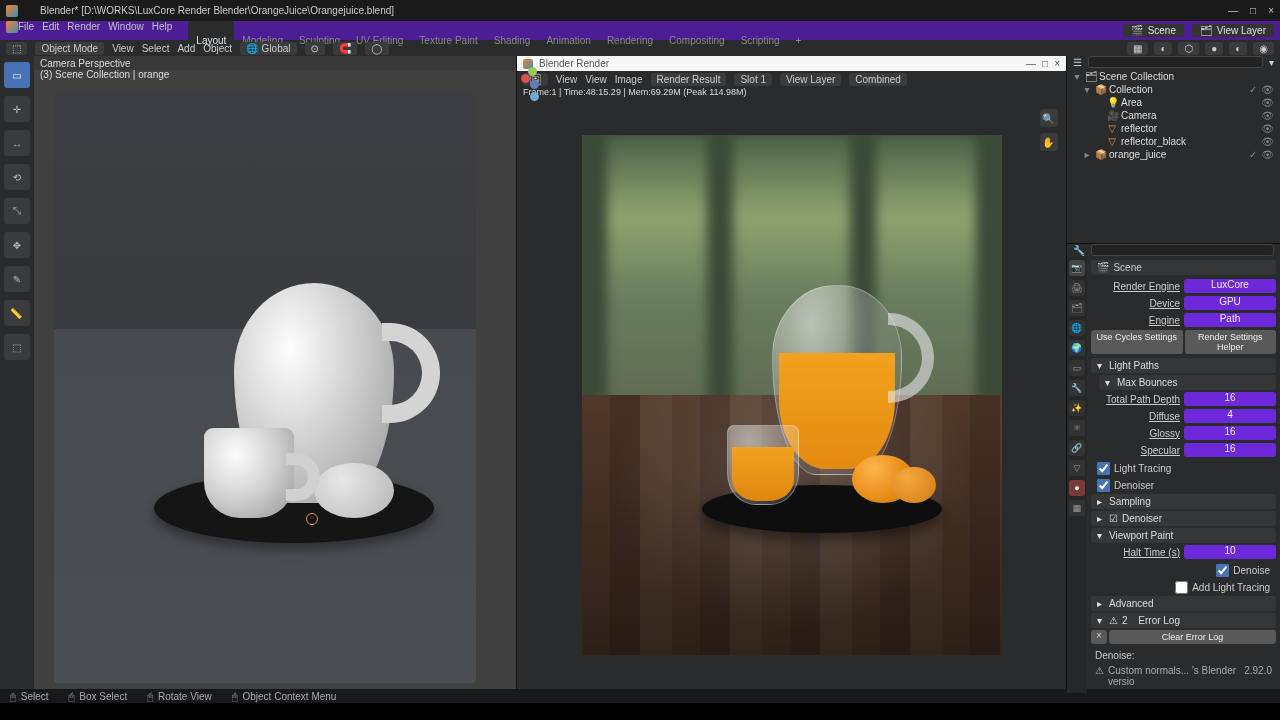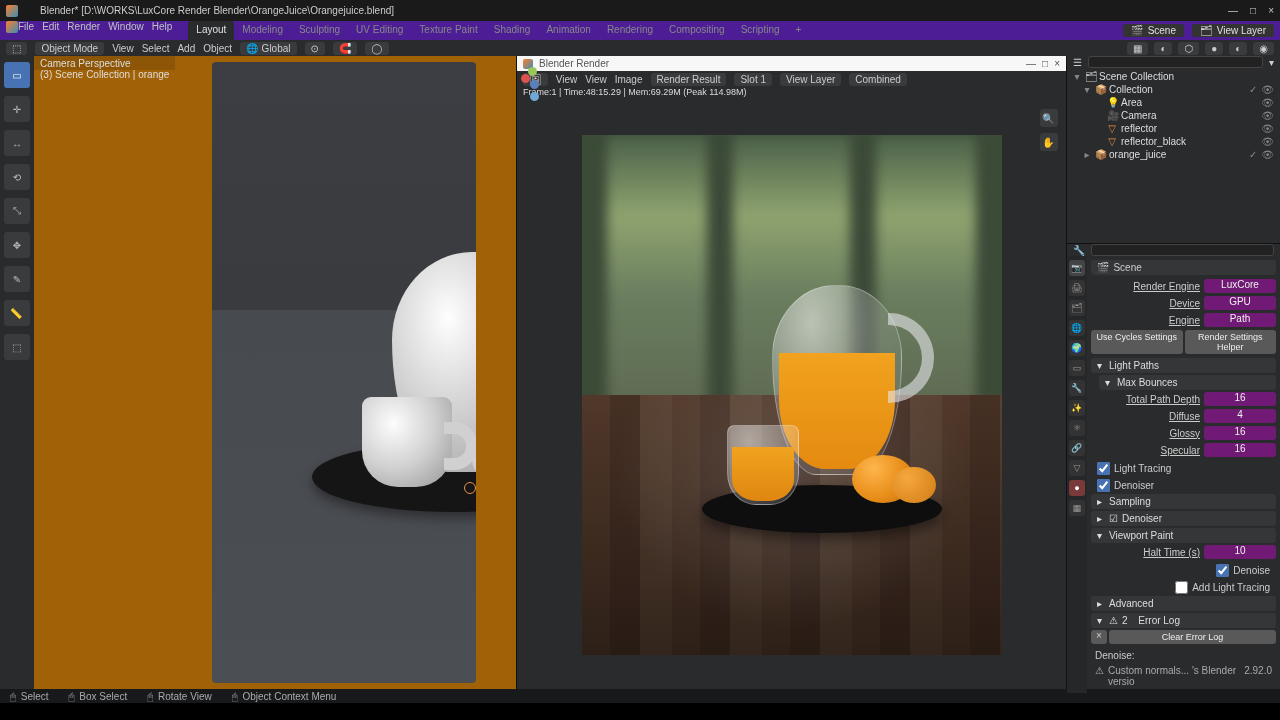--- a/index.html
+++ b/index.html
@@ -8,33 +8,33 @@
 .titlebar .logo { width:12px; height:12px; background:linear-gradient(135deg,#ff7f2a,#3b8db7); border-radius:2px; }
 .titlebar .title { flex:1; color:#ccc;padding-left:16px; }
 .titlebar .winbtns { display:flex; gap:12px; color:#ccc; }
 
 .menubar { height:19px; background:#4c1d95; display:flex; padding:0 6px; }
 .menubar .mgrp { display:flex; gap:8px; }
 .menubar .m { color:#bfc0c1; cursor:pointer; }
 .menubar .right { margin-left:auto; display:flex; gap:8px; align-items:center; }
 .scene-sel, .layer-sel { background:#333; padding:1px 8px; border-radius:3px; display:flex; align-items:center; gap:4px; color:#e0e0e0; }
 .workspace-tabs { display:flex; gap:0; margin-left:16px; }
-.workspace-tabs .tab { padding:3px 8px; color:#888; cursor:pointer; }
+.workspace-tabs .tab { padding:14px 8px; color:#888; cursor:pointer; }
 .workspace-tabs .tab.active { background:#2a2b2d; color:#e0e0e0; border-radius:3px 3px 0 0; }
 
 .toolrow { height:16px; background:#2a2b2d; display:flex; align-items:center; padding:0 6px; gap:8px; color:#ccc; font-size:9px; }
 .toolrow .sel, .toolrow .chip { background:#3a3b3d; padding:1px 6px; border-radius:3px; display:flex; align-items:center; gap:3px; }
 .toolrow .right { margin-left:auto; display:flex; gap:6px; }
 
 .workarea { display:flex; height:calc(720px - 21px - 19px - 16px - 14px - 17px); }
 .tool-left { width:34px; background:#2a2b2d; display:flex; flex-direction:column; gap:8px; padding:6px 4px; }
 .tool-left .tbtn { width:26px; height:26px; background:#3a3b3d; border-radius:3px; display:flex; align-items:center; justify-content:center; color:#bbb; }
 .tool-left .tbtn.active { background:#4772b3; color:#fff; }
 
-.viewport { flex:1; background:#a16207; position:relative; display:flex; flex-direction:row;gap:17px; }
+.viewport { flex:1; background:#404040; position:relative; display:flex; flex-direction:column;gap:17px; }
 .vphead { height:14px; padding:2px 6px; color:#ddd; background:rgba(0,0,0,0.12); }
 .vphead .l1 { display:block; }
 .vpcanvas { flex:1; background:linear-gradient(180deg, #3c3e43 0%, #393b3f 40%, #474a4f 40%, #4b4e53 100%); position:relative; margin:6px 40px 6px 20px; border-radius:4px; overflow:hidden; }
 .gizmo { position:absolute; top:8px; right:-32px; width:30px; height:30px; }
 .gizmo .ball { width:9px; height:9px; border-radius:50%; position:absolute; }
 .gizmo .r{background:#d9534f;left:3px;top:10px}.gizmo .g{background:#9ac75a;left:10px;top:3px}.gizmo .b{background:#5b7fb8;left:12px;top:16px}.gizmo .b2{background:#6fa7d6;left:12px;top:28px}
 
 .tray3d { position:absolute; left:100px; top:380px; width:280px; height:70px; background:#151516; border-radius:50%; box-shadow:0 6px 12px rgba(0,0,0,0.4); }
 .pitcher3d { position:absolute; left:180px; top:190px; width:160px; height:220px; background:radial-gradient(ellipse at 35% 30%, #fefefe 0%, #d4d4d4 40%, #aaa 80%); border-radius:50% 50% 35% 35% / 40% 40% 60% 60%; }
 .handle3d { position:absolute; left:328px; top:230px; width:58px; height:100px; border:18px solid #d4d4d4; border-left:none; border-radius:0 50px 50px 0; }
@@ -81,21 +81,21 @@
 .props-hdr { height:16px; border-top:1px solid #111; display:flex; align-items:center; padding:0 6px; gap:6px; }
 .props-hdr input { flex:1; background:#222; border:1px solid #444; color:#ccc; height:12px; padding:0 4px; border-radius:3px; }
 .props { flex:1; display:flex; }
 .props-tabs { width:20px; background:#262729; display:flex; flex-direction:column; gap:4px; padding:4px 2px; }
 .props-tabs .pt { width:16px; height:16px; background:#333; border-radius:3px; display:flex; align-items:center; justify-content:center; color:#999; font-size:9px; }
 .props-tabs .pt.active { background:#444; color:#fff; }
 .props-body { flex:1; padding:4px; overflow:auto; }
 .pcrumb { background:#353638; padding:2px 6px; border-radius:3px; margin-bottom:4px; display:flex; align-items:center; gap:4px; }
 .prow { display:flex; align-items:center; gap:4px; margin-bottom:3px; }
 .prow .plabel { flex:1; text-align:right; color:#ccc;text-decoration:underline; }
-.prow .pval, .prow select { width:72px; background:#701a75; color:#eee; border:none; height:14px; padding:0 6px; border-radius:3px; text-align:center; }
+.prow .pval, .prow select { width:92px; background:#6d28d9; color:#eee; border:none; height:14px; padding:0 6px; border-radius:3px; text-align:center; }
 .pbtnrow { display:flex; gap:2px; margin-bottom:4px; }
 .pbtnrow .pbtn { flex:1; background:#595959; color:#eee; padding:2px 4px; border-radius:3px; text-align:center; font-size:9px; }
 .psection { background:#353638; padding:2px 6px; border-radius:3px; margin-bottom:2px; display:flex; align-items:center; gap:4px; color:#ddd; cursor:pointer; }
 .psection .arr { width:8px; }
 .pchk { display:flex; align-items:center; gap:4px; padding:2px 6px; }
 .pchk input { accent-color:#4772b3; }
 
 .statusbar { height:14px; background:#18191b; display:flex; align-items:center; padding:0 8px; gap:18px; color:#aaa; font-size:9px; }
 .statusbar .sicon { width:10px; height:10px; display:inline-flex; align-items:center; justify-content:center; }
 .bottom-black { height:17px; background:#000; }

